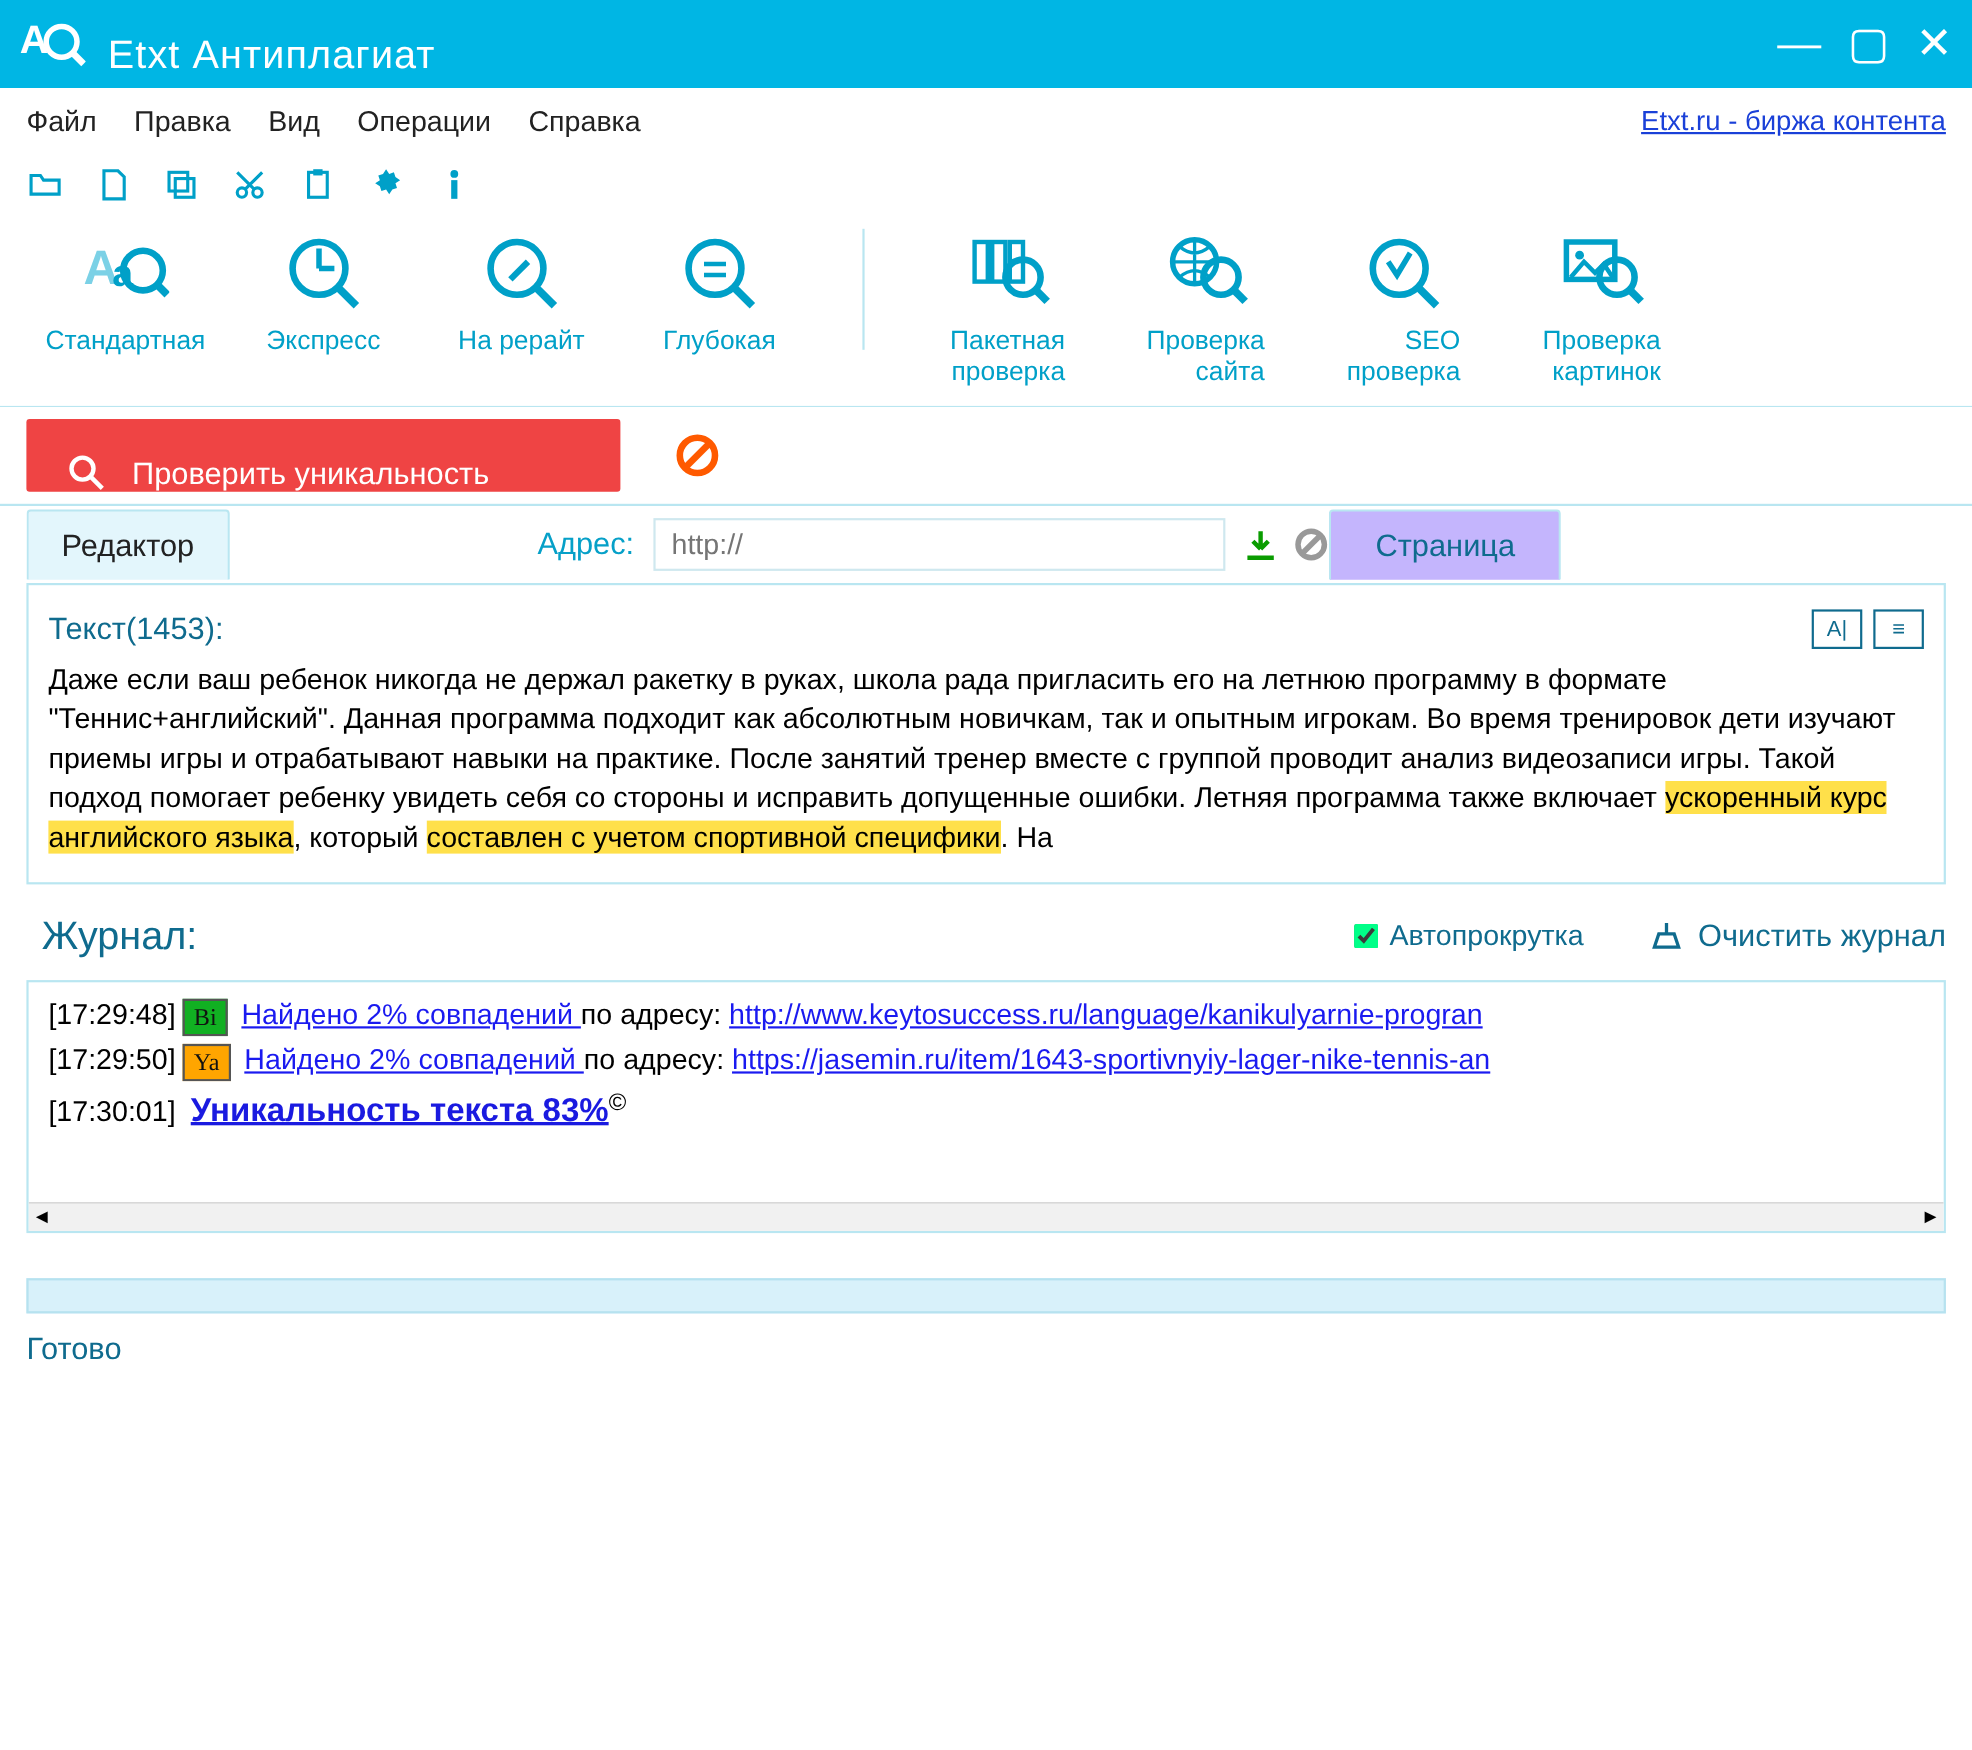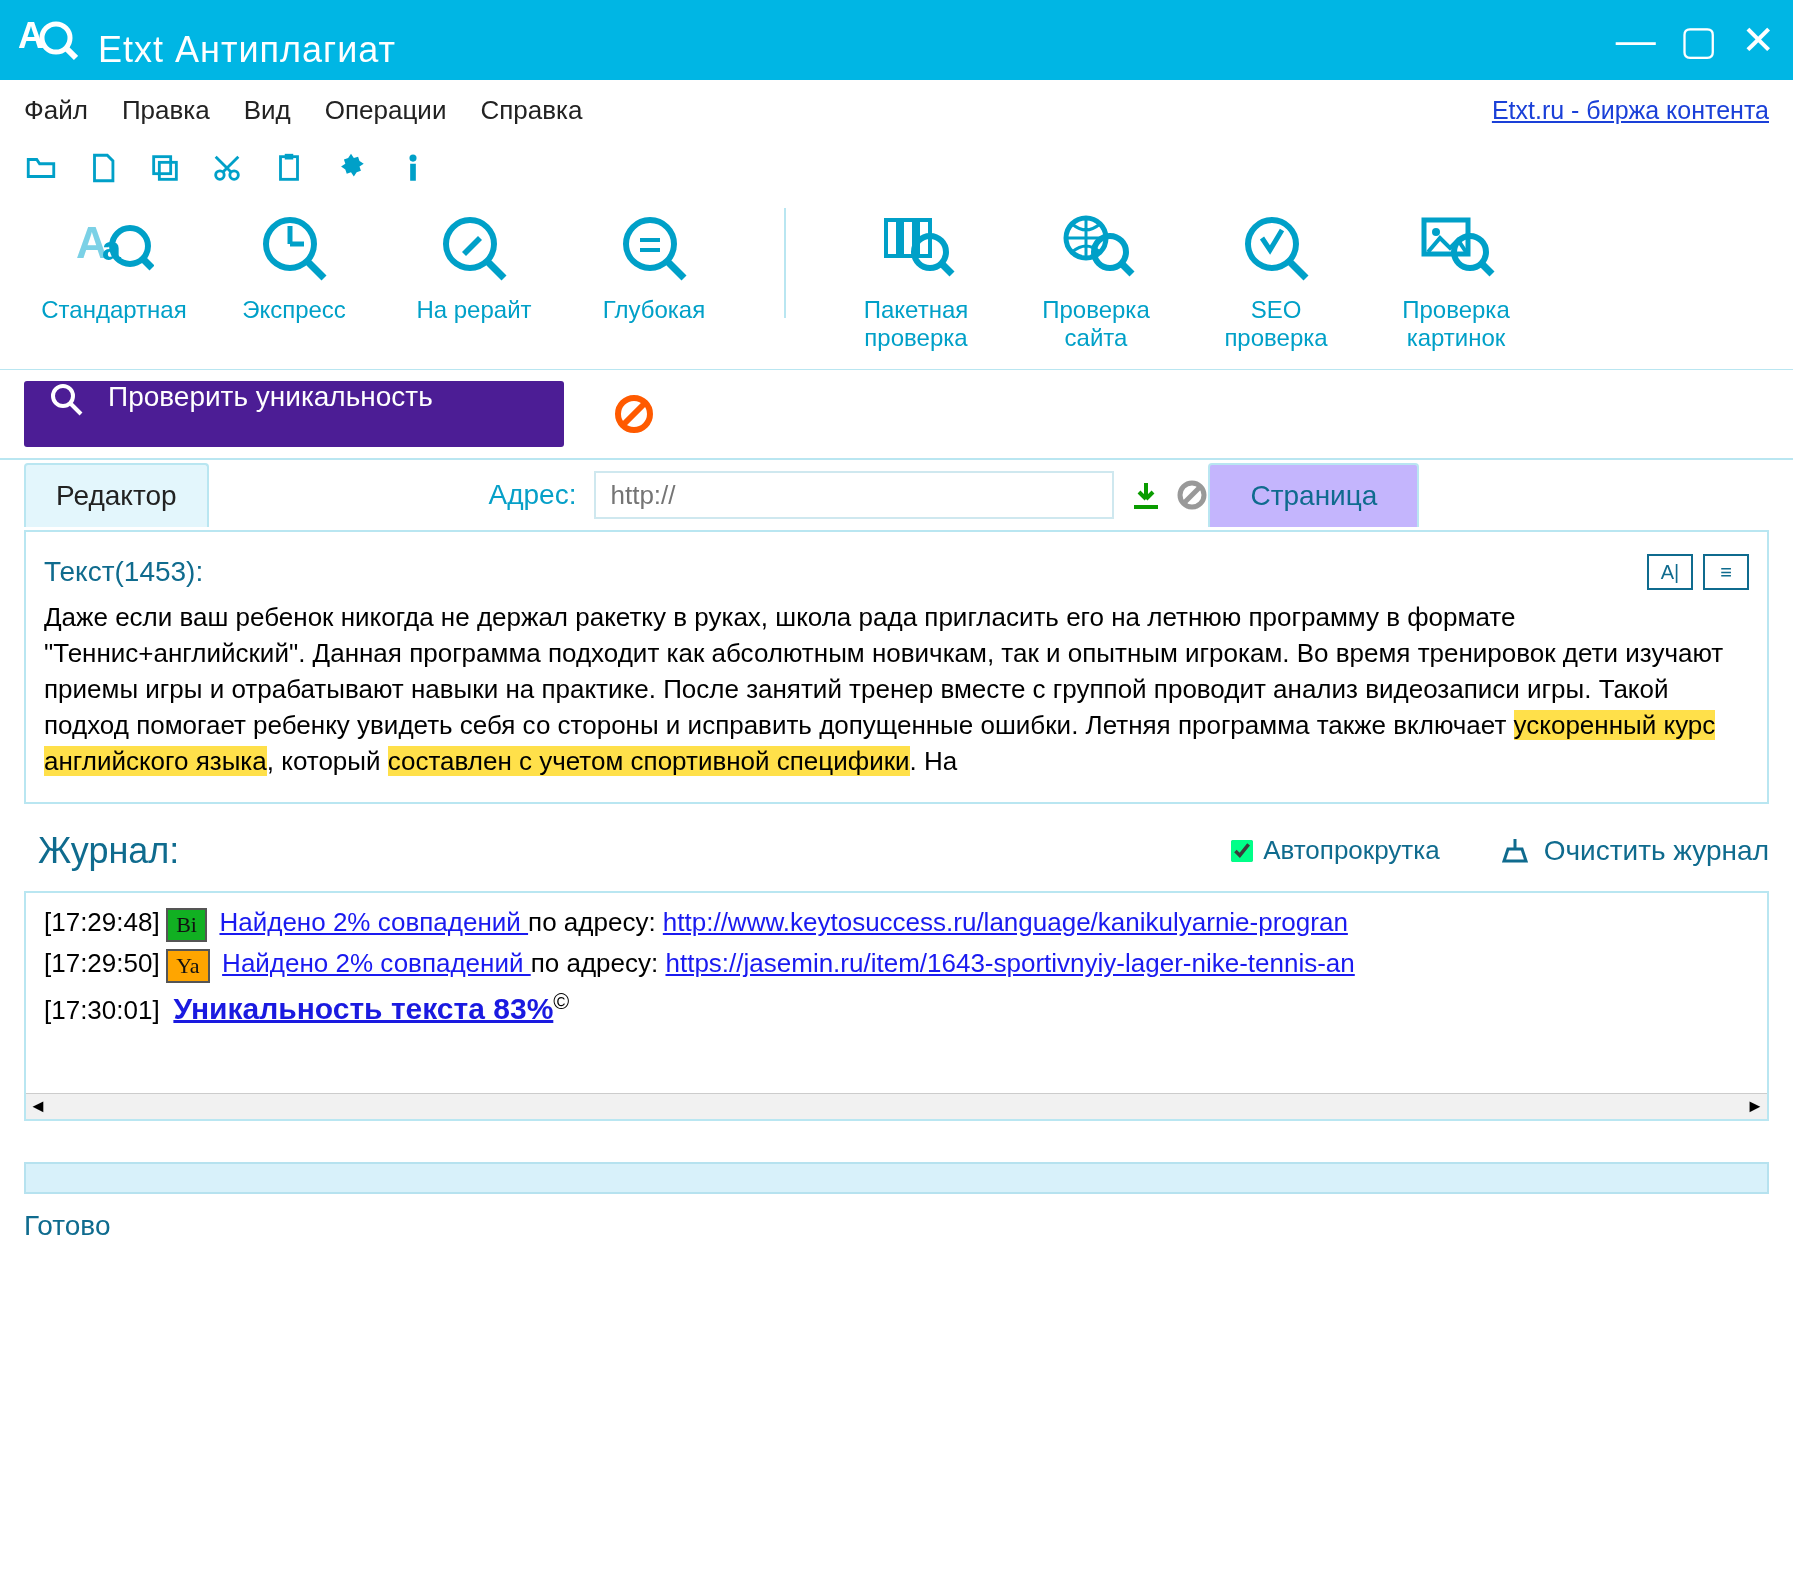--- a/index.html
+++ b/index.html
@@ -11,24 +11,24 @@
   .titlebar .winctl{margin-left:auto;display:flex;gap:24px;}
   .titlebar .winctl span{font-size:40px;line-height:40px;cursor:pointer;font-weight:300;}
   .menubar{height:60px;display:flex;align-items:center;padding:0 24px;background:#fff;font-size:26px;color:#222;}
   .menubar .m{margin-right:34px;cursor:pointer;}
   .menubar .link{margin-left:auto;color:#1a40d8;text-decoration:underline;font-size:25px;}
   .toolbar{height:56px;display:flex;align-items:center;gap:28px;padding:0 24px;color:#00a0c8;}
   .toolbar svg{width:34px;height:34px;cursor:pointer;}
   .big-actions{display:flex;align-items:flex-start;padding:12px 24px 18px 24px;border-bottom:1px solid #b9e6f1;}
   .ba{display:flex;flex-direction:column;align-items:center;width:180px;cursor:pointer;}
   .ba .ico{width:80px;height:80px;margin-bottom:8px;}
-  .ba .lbl{color:#00a0c8;font-size:24px;text-align:center;line-height:1.15;}
+  .ba .lbl{color:#00a0c8;font-size:24px;text-align:right;line-height:1.15;}
   .divider{width:2px;height:110px;background:#b9e6f1;margin:0 40px;}
   .chk-row{height:90px;display:flex;align-items:center;padding:0 24px;border-bottom:2px solid #b9e6f1;}
-  .btn-check{background:#4c1d95;color:#fff;font-size:28px;border:none;height:66px;width:540px;display:flex;align-items:flex-start;justify-content:flex-start;gap:24px;padding-left:24px;cursor:pointer;border-radius:3px;}
+  .btn-check{background:#ef4444;color:#fff;font-size:28px;border:none;height:66px;width:540px;display:flex;align-items:flex-end;justify-content:flex-start;gap:24px;padding-left:36px;cursor:pointer;border-radius:3px;}
   .btn-check svg{width:36px;height:36px;}
   .stop-ico{margin-left:50px;width:40px;height:40px;}
   .tabs{display:flex;align-items:center;height:70px;padding:0 24px;border-radius:20px;}
   .tab{height:64px;display:flex;align-items:center;padding:0 30px;font-size:28px;color:#222;background:#e3f6fc;border:2px solid #b9e6f1;border-bottom:none;border-radius:4px 4px 0 0;}
   .addr-label{margin-left:280px;color:#06a0c8;font-size:28px;}
   .addr-input{margin-left:18px;height:48px;width:520px;border:2px solid #cfe8ef;font-size:26px;padding:0 14px;color:#888;}
   .addr-icons{display:flex;gap:14px;margin-left:16px;}
   .tab-page{color:#0f6b8e;font-size:28px;background:#c4b5fd;border:2px solid #b9e6f1;border-bottom:none;height:64px;display:flex;align-items:center;padding:0 40px;border-radius:4px 4px 0 0;}
   .editor{margin:0 24px;border:2px solid #b9e6f1;padding:22px 18px;background:#fff;}
   .editor-head{display:flex;align-items:center;margin-bottom:10px;}

